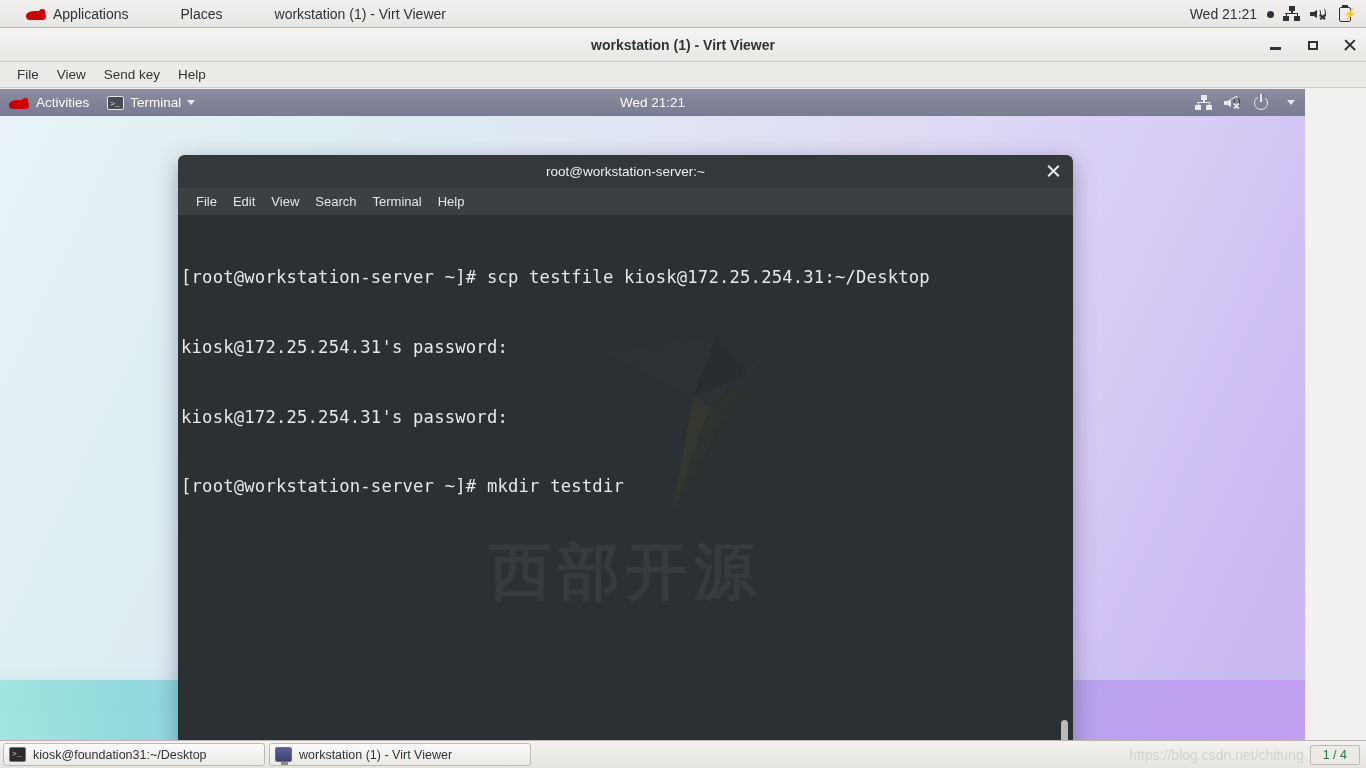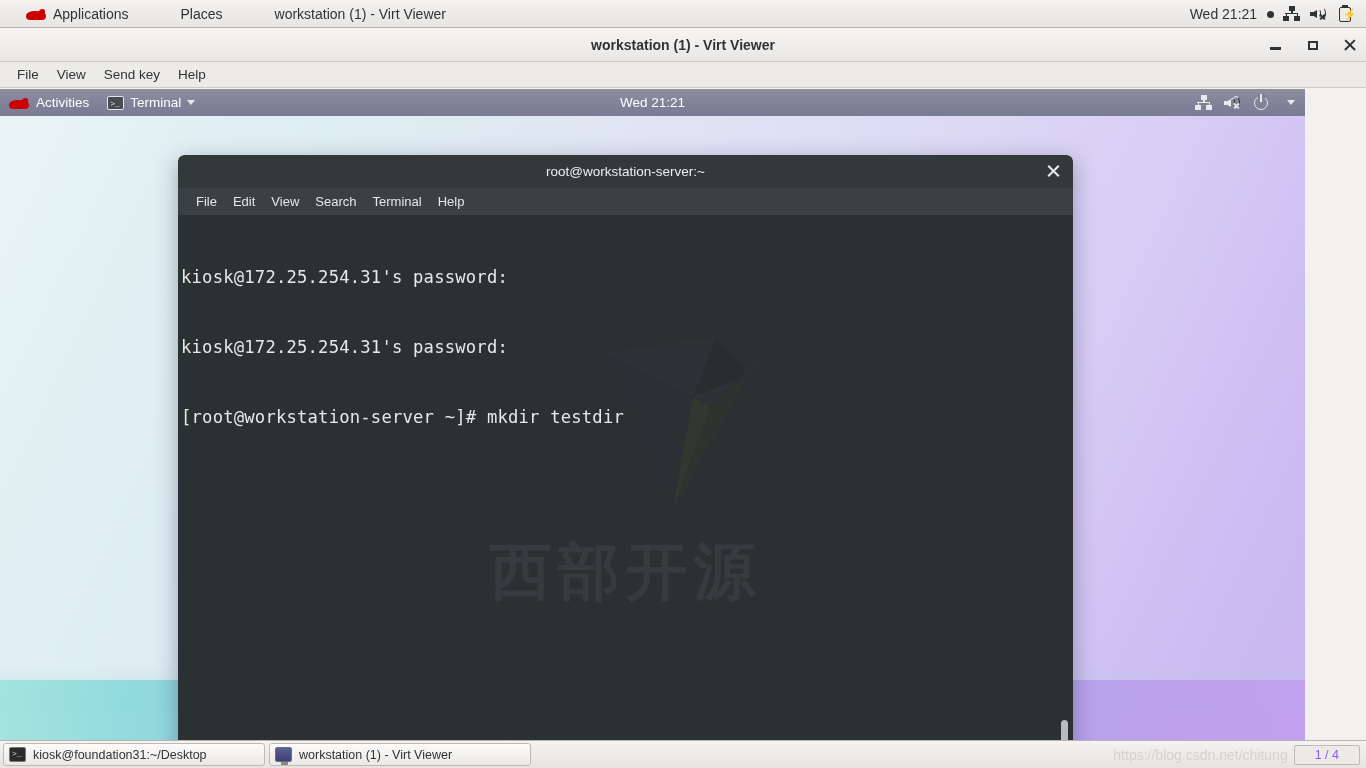--- a/index.html
+++ b/index.html
@@ -286,21 +286,21 @@
   .ti-mon:after{
     content:""; position:absolute; left:5px; bottom:-4px; width:7px; height:3px;
     background:#8a8a95;
   }
   #tb-spacer{ flex:1; }
   #tb-watermark{
     font-size:14px; color:#d3d2d0; margin-right:6px; white-space:nowrap;
   }
   #workspace{
     border:1px solid #bdbab5; background:#eceae7; border-radius:2px;
-    font-size:12.5px; color:#8b5cf6; padding:2px 20px; margin-right:3px;
+    font-size:12.5px; color:#15803d; padding:2px 12px; margin-right:3px;
     cursor:default;
   }
 </style>
 </head>
 <body>
 
 <div id="host-topbar">
   <div class="host-menu">
     <span class="rh-logo">
       <span class="hat"></span>
@@ -445,20 +445,21 @@
             <polygon points="118,2 95,62 150,40" fill="#262b2e"></polygon>
             <polygon points="95,62 150,40 186,0 112,72" fill="#2e3438"></polygon>
             <polygon points="8,18 95,62 74,178" fill="#2a3033"></polygon>
             <polygon points="95,62 112,72 74,178" fill="#3a3e2c"></polygon>
             <polygon points="112,72 150,40 74,178" fill="#31362f"></polygon>
           </svg>
           <div id="wm-text">西部开源</div>
         </div>
 
         <div id="term-text">
+          <div class="line">[root@workstation-server ~]# scp testfile kiosk@172.25.254.31:~/Desktop</div>
           <div class="line">kiosk@172.25.254.31's password:</div>
           <div class="line">kiosk@172.25.254.31's password:</div>
           <div class="line">[root@workstation-server ~]# mkdir testdir</div>
           
           
         </div>
 
         <div id="term-scroll">
           <div id="term-thumb"></div>
         </div>

